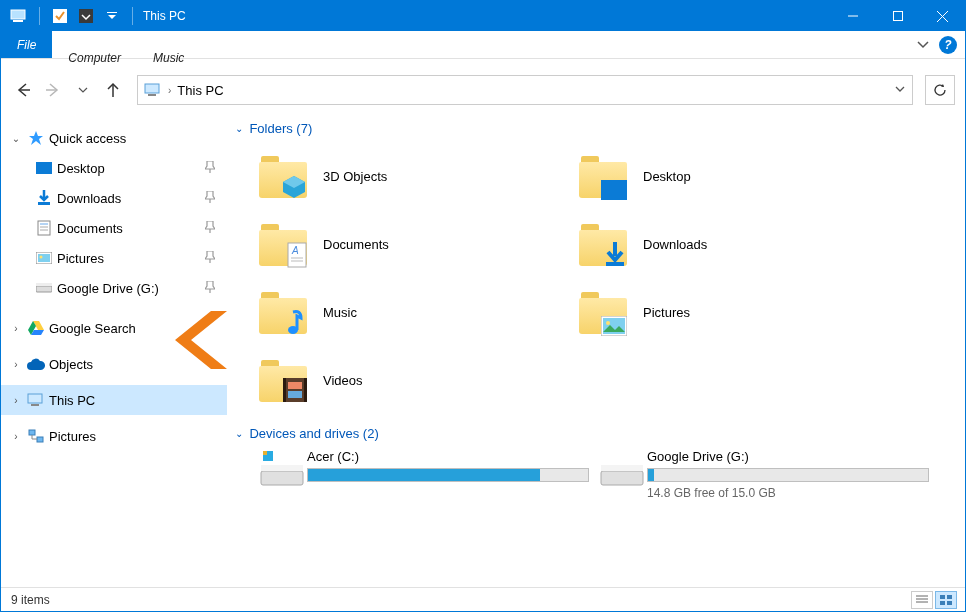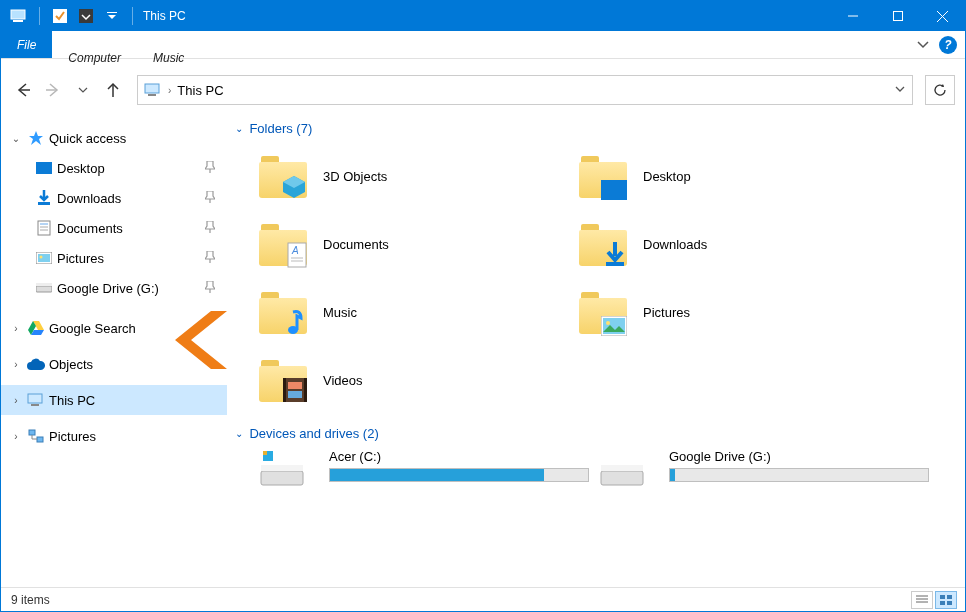--- a/index.html
+++ b/index.html
@@ -48,21 +48,21 @@
 .group-hdr { color: #0057b8; font-size: 13px; display: flex; align-items: center; gap: 6px; margin: 6px 0 8px 0; }
 .group-hdr .chev { font-size: 10px; }
 .folders-grid { display: grid; grid-template-columns: repeat(2, 300px); column-gap: 20px; row-gap: 4px; margin-left: 24px; }
 .folder-item { display: flex; align-items: center; height: 64px; gap: 16px; font-size: 13px; }
 .folder-icon { width: 48px; height: 48px; position: relative; }
 .folder-shape { width: 48px; height: 36px; background: linear-gradient(#ffe9a6, #f7d36a); border-radius: 2px 2px 3px 3px; position: absolute; bottom: 2px; }
 .folder-tab { width: 18px; height: 8px; background: #f0c95c; position: absolute; top: 4px; left: 2px; border-radius: 2px 2px 0 0; }
 .badge { position: absolute; bottom: 0; right: 0; }
 
 .drives-grid { display: grid; grid-template-columns: repeat(2, 330px); column-gap: 10px; margin-left: 24px; }
-.drive-item { display: flex; gap: 24px; align-items: flex-start; }
+.drive-item { display: flex; gap: 2px; align-items: flex-start; }
 .drive-icon { width: 46px; height: 40px; position: relative; }
 .drive-info { flex: 1; font-size: 13px; }
 .drive-bar { height: 14px; border: 1px solid #bfbfbf; background: #e8e8e8; margin: 4px 0 4px 0; position: relative; }
 .drive-bar .fill { height: 100%; background: #26a0da; }
 .drive-free { color: #666; font-size: 12px; }
 
 
 .big-arrow { position: absolute; left: 170px; top: 310px; pointer-events: none; }
 
 .statusbar { height: 24px; border-top: 1px solid #e1e1e1; display: flex; align-items: center; padding: 0 10px; font-size: 12px; color: #333; position: absolute; bottom: 0; left: 0; right: 0; background: #fff; }
@@ -423,20 +423,21 @@
           <svg width="46" height="40">
               <rect x="2" y="22" width="42" height="14" rx="2" fill="#e0e0e0" stroke="#aaa"></rect>
               <rect x="2" y="16" width="42" height="6" fill="#f4f4f4"></rect>
             </svg>
         </div>
         <div class="drive-info">
           <div>Google Drive (G:)</div>
           <div class="drive-bar">
               <div class="fill" style="width: 2%;"></div>
             </div>
+          <div class="drive-free">14.8 GB free of 15.0 GB</div>
         </div>
       </div>
     </div>
   </div>
 </div>
 
 <svg class="big-arrow" width="56" height="58">
   <path d="M56 0 L20 29 L56 58 L40 58 L4 29 L40 0 Z" fill="#ef7d16"></path>
 </svg>
 

